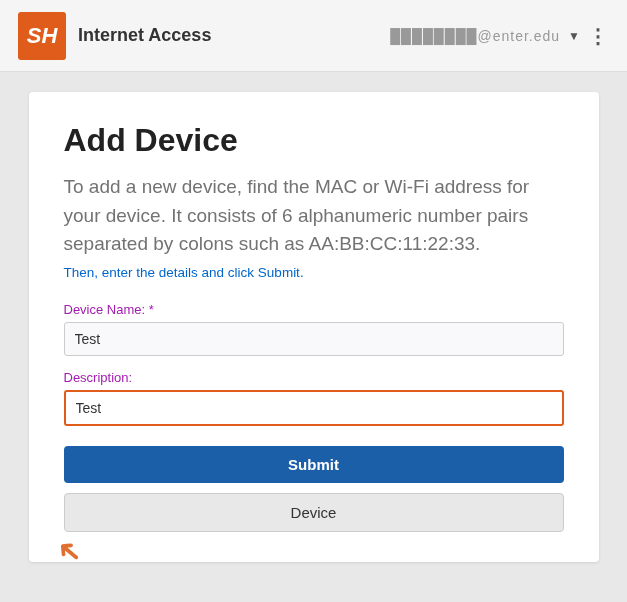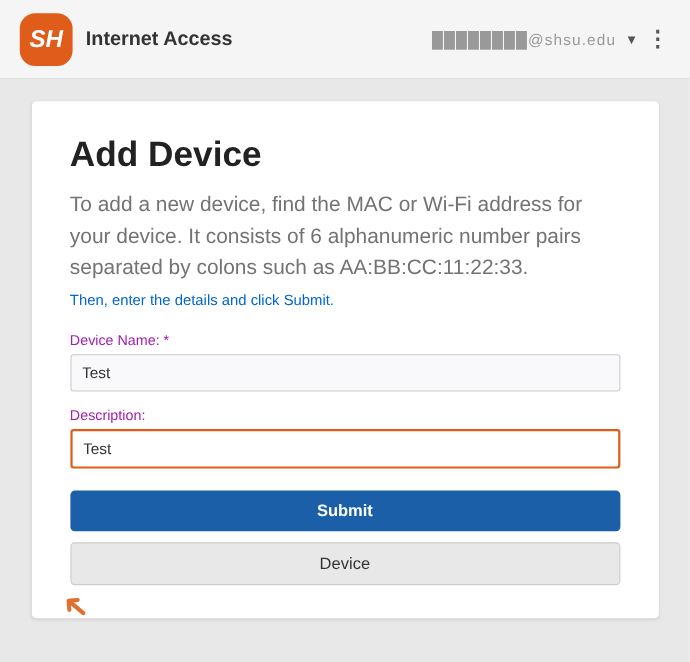--- a/index.html
+++ b/index.html
@@ -29,21 +29,21 @@
     .logo-box {
       background: #e05c1a;
       color: white;
       font-weight: bold;
       font-size: 22px;
       width: 48px;
       height: 48px;
       display: flex;
       align-items: center;
       justify-content: center;
-      border-radius: 14px;
+      border-radius: 3px;
       font-style: italic;
     }
     .app-title {
       font-size: 18px;
       font-weight: bold;
       color: #333;
     }
     .header-right {
       display: flex;
       align-items: center;
@@ -177,21 +177,21 @@
   </style>
 </head>
 <body>
 
 <div class="header">
   <div class="header-left">
     <div class="logo-box">SH</div>
     <span class="app-title">Internet Access</span>
   </div>
   <div class="header-right">
-    <span class="user-email">████████@shsu.edu</span>
+    <span class="user-email">████████@enter.edu</span>
     <span class="dropdown-arrow">▼</span>
     <span class="more-icon">⋮</span>
   </div>
 </div>
 
 <div class="main-area">
   <div class="card">
 
     <div class="card-title">Add Device</div>
     <p class="card-description">To add a new device, find the MAC or Wi-Fi address for your device. It consists of 6 alphanumeric number pairs separated by colons such as AA:BB:CC:11:22:33.</p>

